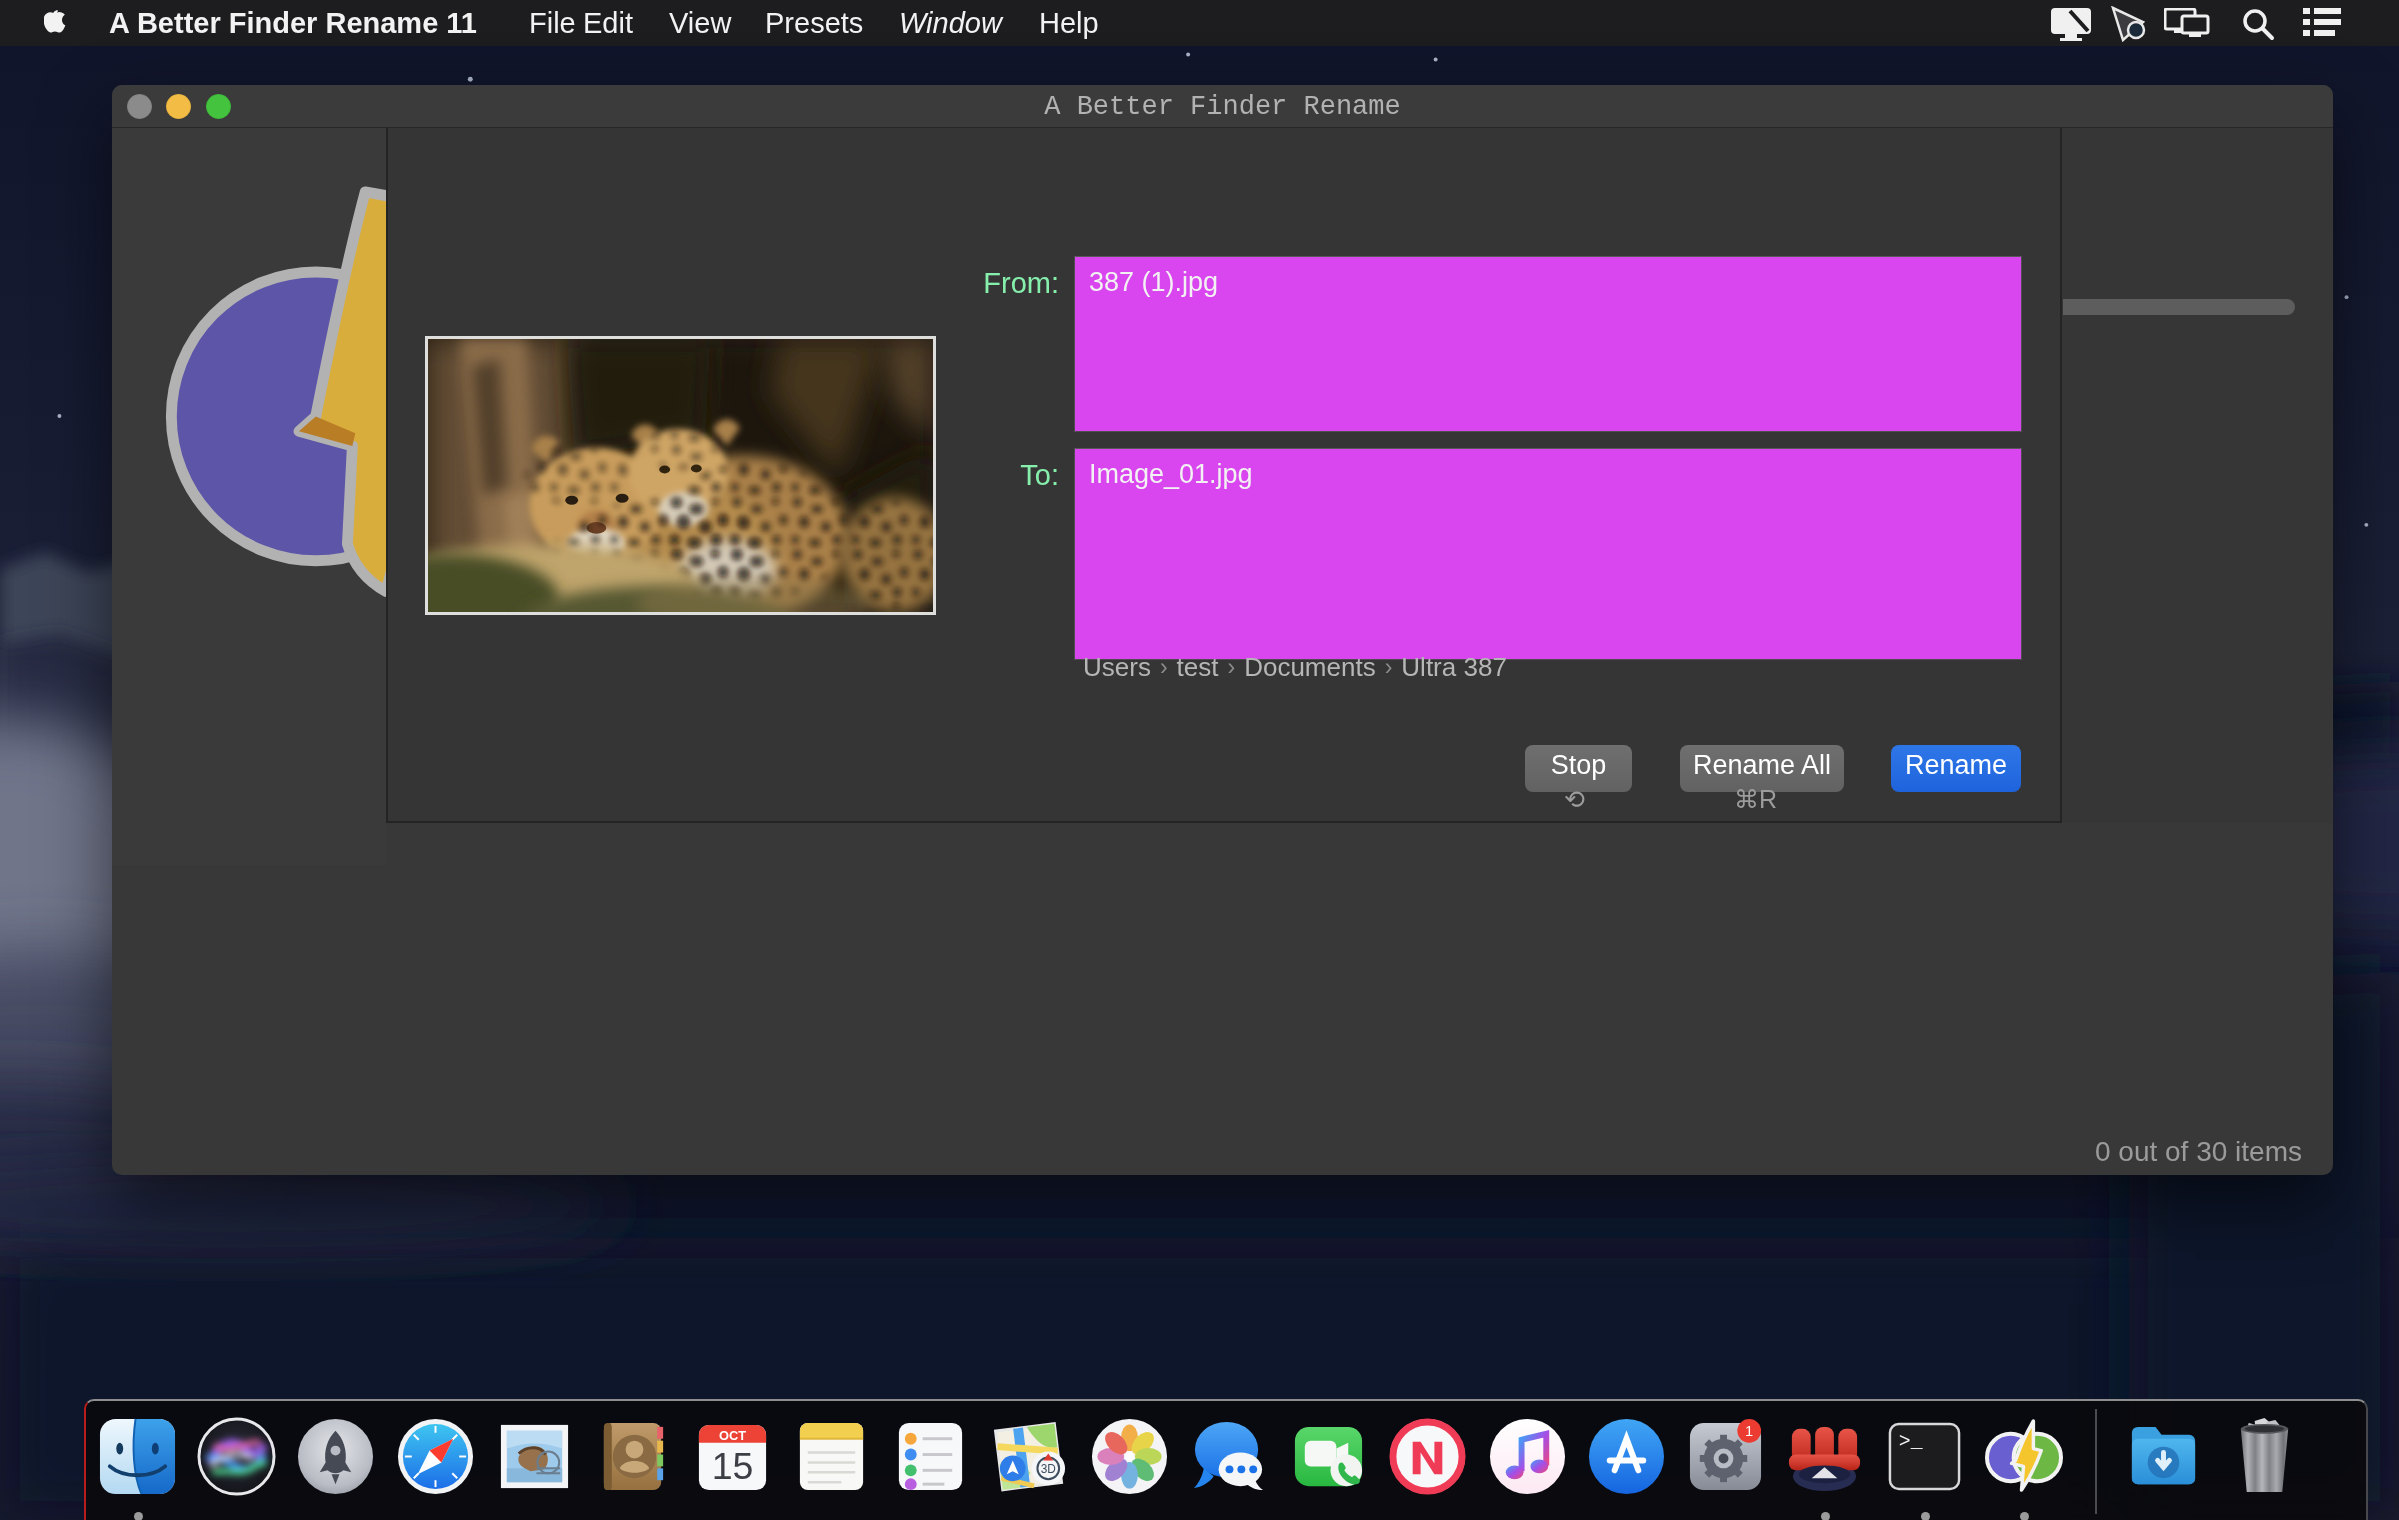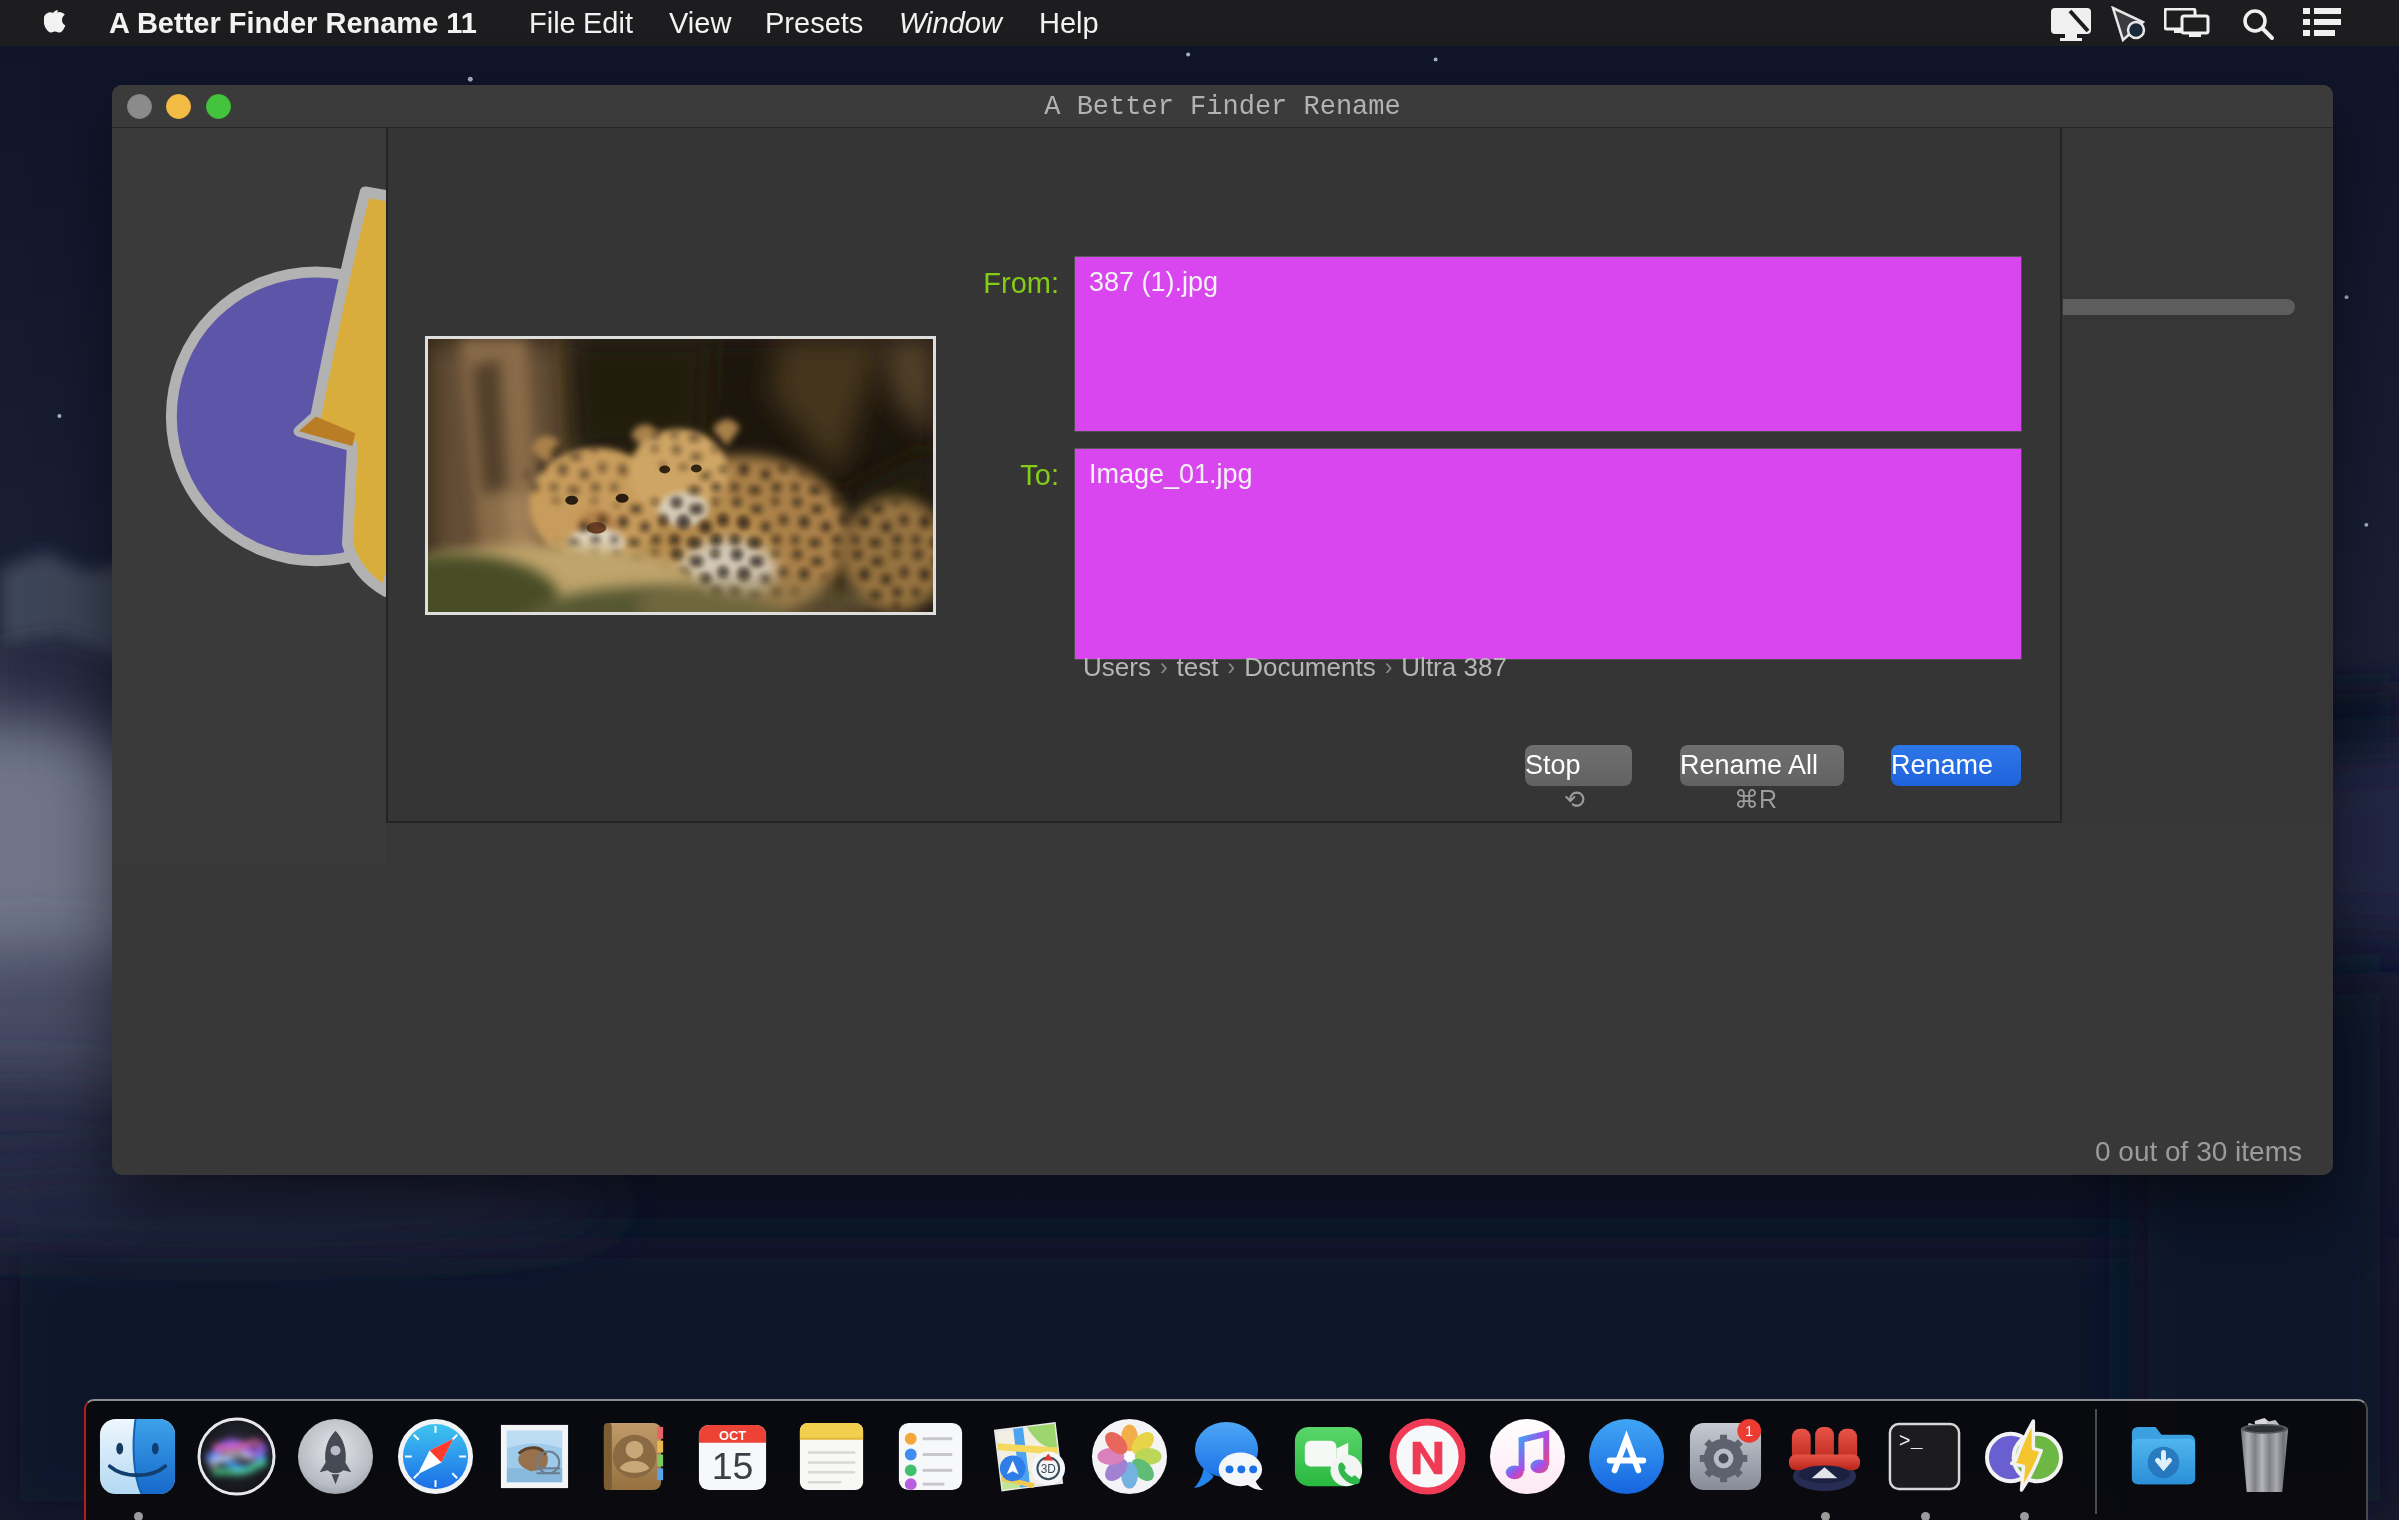--- a/index.html
+++ b/index.html
@@ -25,28 +25,28 @@
   #sidebar { position:absolute; left:0; top:43px; width:274px; height:737px; background:#3a3a3a; overflow:hidden; }
   #sheet { position:absolute; left:274px; top:43px; width:1676px; height:695px; background:#353536;
            border-left:2px solid #242424; border-right:2px solid #242424; border-bottom:2px solid #242424; }
   #rightpanel { position:absolute; left:1950px; top:43px; width:270px; height:695px; background:#363636; }
   #progress { position:absolute; left:1951px; top:214px; width:232px; height:16px; background:#5d5d5d;
               border-radius:0 8px 8px 0; }
   #itemcount { position:absolute; right:31px; top:1051px; color:#9b9b9b; font-size:28px; }
 
   
   .sh-title { position:absolute; left:0; top:33px; width:1676px; text-align:center; color:#e3e3e3; font-size:28px; }
-  .flabel { position:absolute; color:#84cc16; font-size:29px; text-align:right; width:139px; left:532px; }
+  .flabel { position:absolute; color:#86efac; font-size:29px; text-align:right; width:139px; left:532px; }
   .fbox { position:absolute; left:686px; width:948px; background:#d946ef; border:1px solid #4d4d4d; border-top-color:#585858; }
   .fbox .ftext { position:absolute; left:14px; top:10px; color:#f2f2f2; font-size:27px; }
   #thumb { position:absolute; left:37px; top:208px; width:511px; height:279px; border:3px solid #dededd; background:#2b241c; }
   #crumbs { position:absolute; left:695px; top:524px; color:#b6b6b6; font-size:26px; }
   #crumbs .sep { color:#8b8b8b; font-size:23px; padding:0 9px; position:relative; top:-1px; }
-  .btn { position:absolute; top:617px; height:41px; border-radius:8px; color:#ffffff; font-size:27px;
-         text-align:left; line-height:40px; background:linear-gradient(#6f6f6f,#626262); }
+  .btn { position:absolute; top:617px; height:47px; border-radius:8px; color:#ffffff; font-size:27px;
+         text-align:center; line-height:40px; background:linear-gradient(#6f6f6f,#626262); }
   .btn.blue { background:linear-gradient(#2e77e8,#1f63dc); }
   .subkey { position:absolute; top:657px; color:#9c9c9c; font-size:25px; }
 
   
   #dock { position:absolute; left:84px; top:1399px; width:2284px; height:122px;
           background:rgba(10,10,13,0.93); border-radius:10px 10px 0 0;
           border-top:2px solid #8e8e8e; border-left:2px solid #b91c1c; border-right:2px solid #48484c; }
   .dicon { position:absolute; top:16px; width:79px; height:79px; }
   .ddot { position:absolute; top:111px; width:9px; height:9px; border-radius:50%; background:#9b9b9b; }
   #dsep { position:absolute; left:2009px; top:8px; width:2px; height:105px; background:#4c4c50; }

